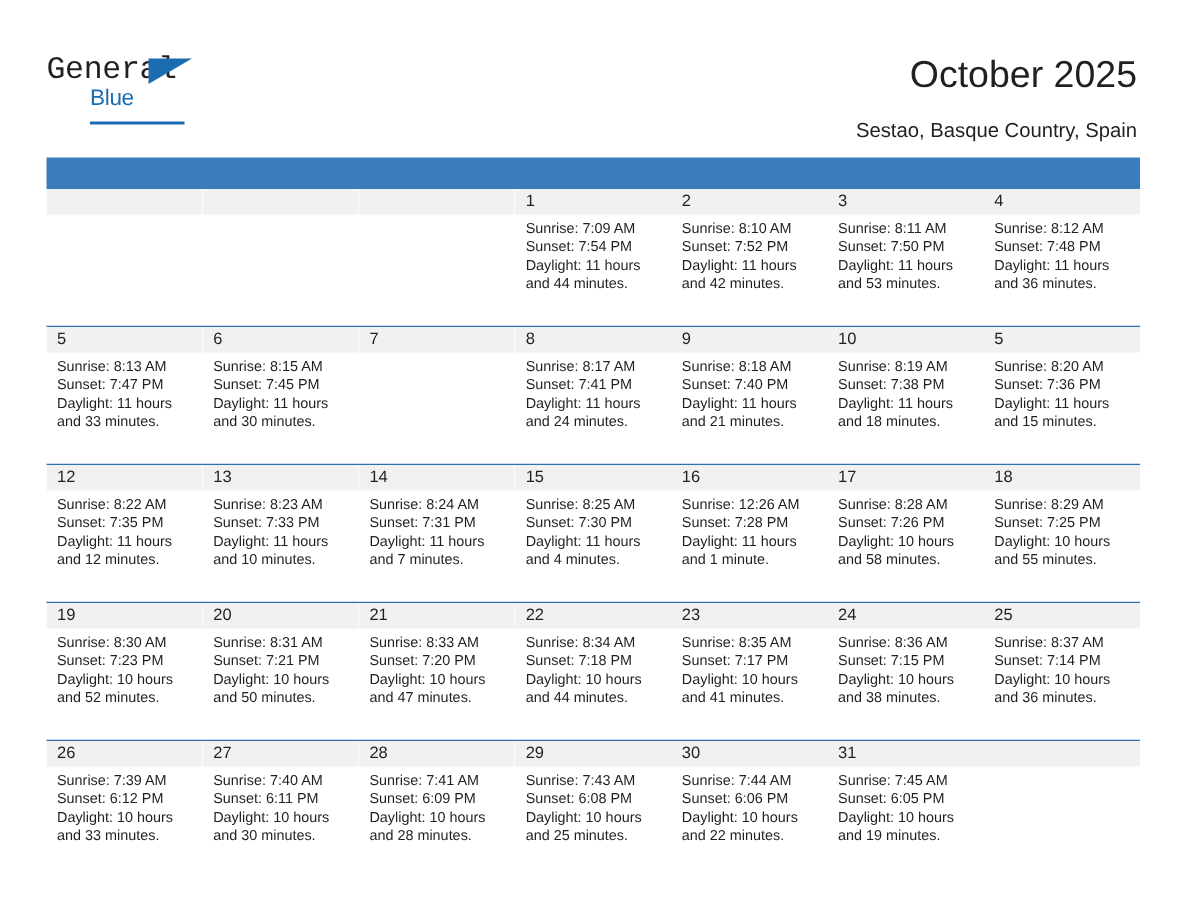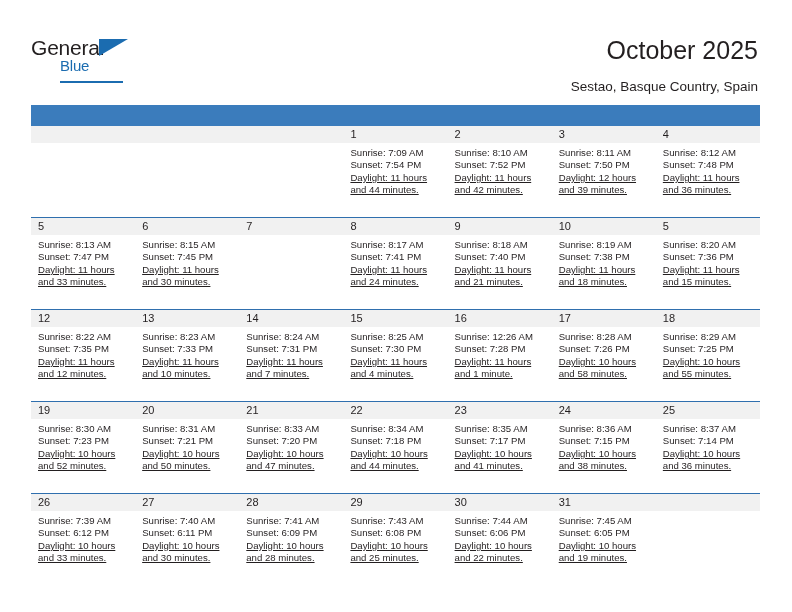--- a/index.html
+++ b/index.html
@@ -36,21 +36,21 @@
     width: 130px;
     height: 48px;
   }
   .logo-general {
     position: absolute;
     left: 0;
     top: 0;
     font-size: 21px;
     letter-spacing: -0.2px;
     color: #231f20;
-    font-family: Liberation Sans, sans-serif;
+    font-family: Liberation Mono, monospace;
   }
   .logo-triangle {
     position: absolute;
     left: 68px;
     top: 3px;
     width: 0;
     height: 0;
     border-left: 29px solid #1b6cb0;
     border-bottom: 17px solid transparent;
   }
@@ -146,21 +146,20 @@
     padding: 4px 6px 0 7px;
     font-size: 9.6px;
     line-height: 12.4px;
     color: #231f20;
   }
   .cell .info div {
     white-space: nowrap;
   }
   .cell .info .daylight {
     white-space: normal;
-    text-decoration: underline;
   }
 </style>
 </head>
 <body>
 
 <div class="page">
 
   <div class="header">
 
     <div class="logo">
@@ -210,21 +209,21 @@
               <div>Sunrise: 8:10 AM</div>
               <div>Sunset: 7:52 PM</div>
               <div class="daylight">Daylight: 11 hours and 42 minutes.</div>
             </div>
           </div>
           <div class="cell">
             <span class="datenum">3</span>
             <div class="info">
               <div>Sunrise: 8:11 AM</div>
               <div>Sunset: 7:50 PM</div>
-              <div class="daylight">Daylight: 12 hours and 39 minutes.</div>
+              <div class="daylight">Daylight: 11 hours and 53 minutes.</div>
             </div>
           </div>
           <div class="cell">
             <span class="datenum">4</span>
             <div class="info">
               <div>Sunrise: 8:12 AM</div>
               <div>Sunset: 7:48 PM</div>
               <div class="daylight">Daylight: 11 hours and 36 minutes.</div>
             </div>
           </div>

